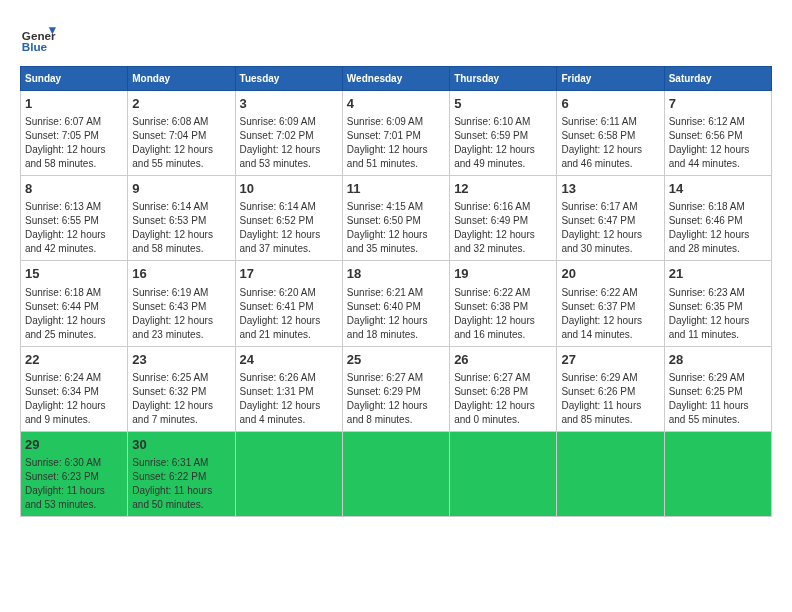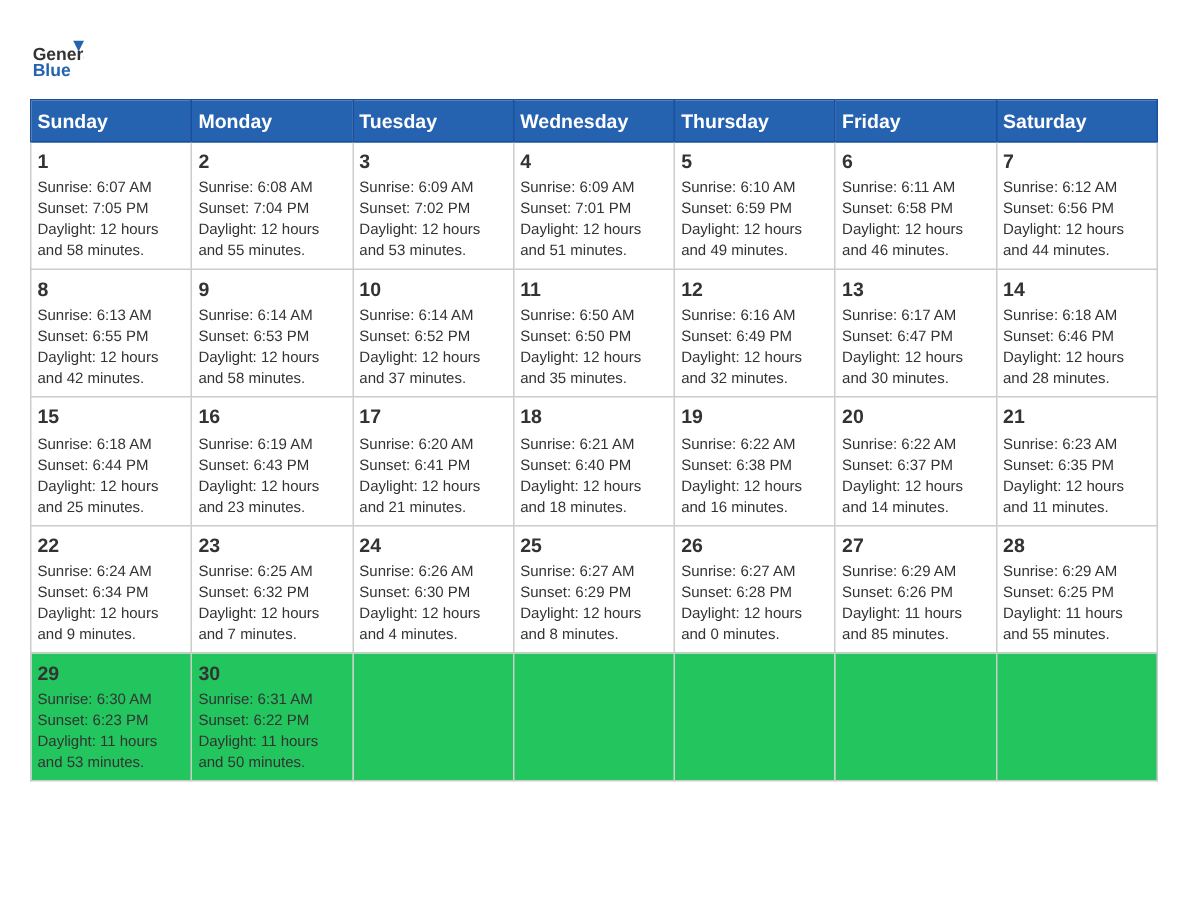--- a/index.html
+++ b/index.html
@@ -40,21 +40,21 @@
     table {
       width: 100%;
       border-collapse: collapse;
       font-size: 10px;
     }
     thead tr th {
       background: #2563b0;
       color: #fff;
       padding: 6px 4px;
       text-align: left;
-      font-size: 13px;
+      font-size: 10px;
       font-weight: bold;
       border: 1px solid #1a4f9a;
     }
     tbody tr td {
       border: 1px solid #ccc;
       vertical-align: top;
       padding: 4px;
       height: 80px;
       width: 14.28%;
       color: #333;
@@ -173,21 +173,21 @@
         </td>
         <td>
           <span class="day-num">10</span>
           <div>Sunrise: 6:14 AM</div>
           <div>Sunset: 6:52 PM</div>
           <div>Daylight: 12 hours</div>
           <div>and 37 minutes.</div>
         </td>
         <td>
           <span class="day-num">11</span>
-          <div>Sunrise: 6:50 AM</div>
+          <div>Sunrise: 4:15 AM</div>
           <div>Sunset: 6:50 PM</div>
           <div>Daylight: 12 hours</div>
           <div>and 35 minutes.</div>
         </td>
         <td>
           <span class="day-num">12</span>
           <div>Sunrise: 6:16 AM</div>
           <div>Sunset: 6:49 PM</div>
           <div>Daylight: 12 hours</div>
           <div>and 32 minutes.</div>
@@ -269,21 +269,21 @@
         <td>
           <span class="day-num">23</span>
           <div>Sunrise: 6:25 AM</div>
           <div>Sunset: 6:32 PM</div>
           <div>Daylight: 12 hours</div>
           <div>and 7 minutes.</div>
         </td>
         <td>
           <span class="day-num">24</span>
           <div>Sunrise: 6:26 AM</div>
-          <div>Sunset: 6:30 PM</div>
+          <div>Sunset: 1:31 PM</div>
           <div>Daylight: 12 hours</div>
           <div>and 4 minutes.</div>
         </td>
         <td>
           <span class="day-num">25</span>
           <div>Sunrise: 6:27 AM</div>
           <div>Sunset: 6:29 PM</div>
           <div>Daylight: 12 hours</div>
           <div>and 8 minutes.</div>
         </td>

